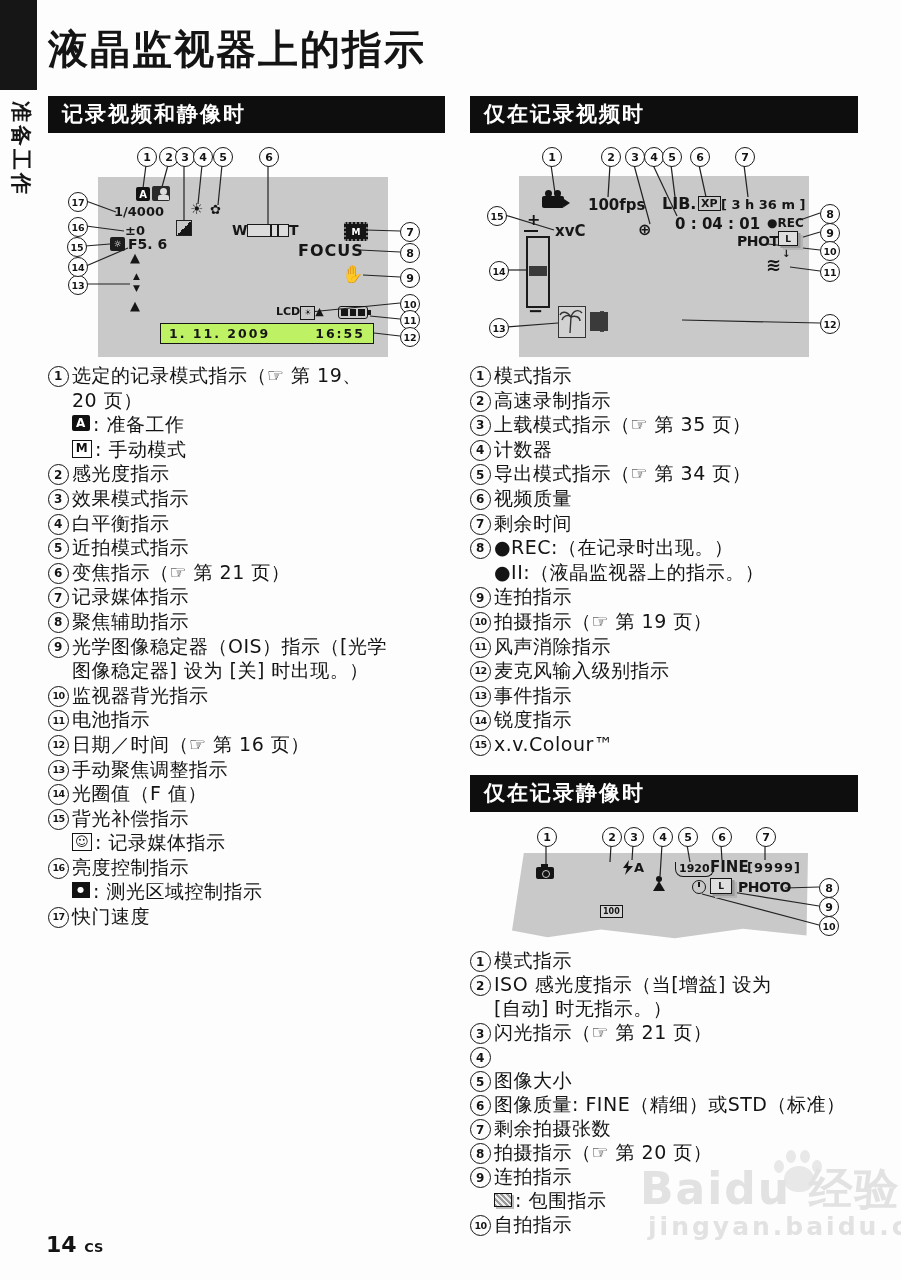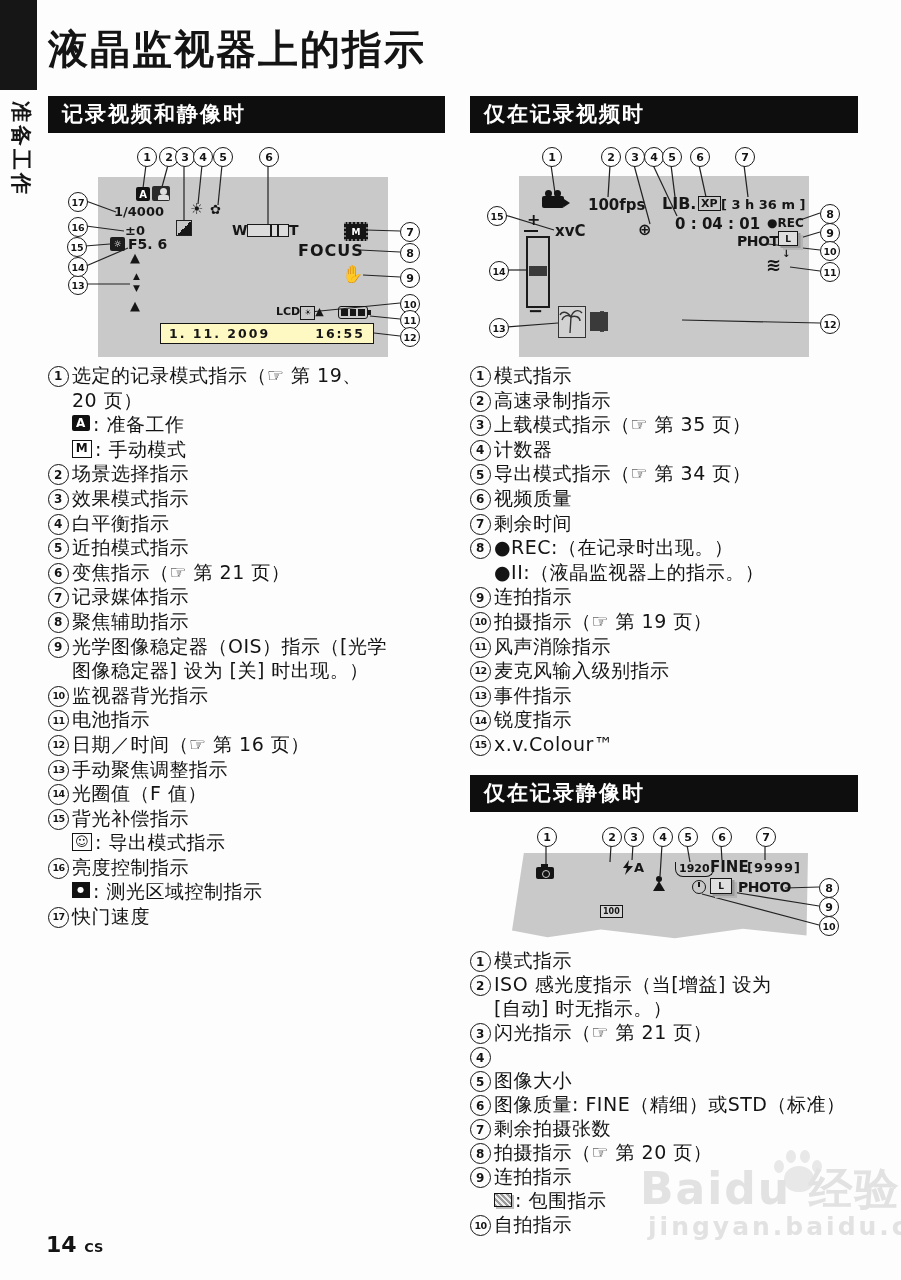--- a/index.html
+++ b/index.html
@@ -35,21 +35,21 @@
   .zoombar{position:absolute;width:40px;height:11px;border:1.5px solid #1a1a1a;background:#dcdcdc;z-index:2;}
   .zoombar i{position:absolute;top:0;bottom:0;width:1.5px;background:#1a1a1a;}
   .chip{position:absolute;width:20px;height:15px;background:#151515;color:#fff;font-size:9px;font-weight:700;
       display:flex;align-items:center;justify-content:center;border:2px dotted #7a7a7a;border-radius:2px;z-index:2;}
   .sunbox{display:inline-flex;width:13px;height:12px;border:1.5px solid #161616;background:#c9c9c9;
       align-items:center;justify-content:center;font-size:8px;}
   .batt{position:absolute;width:30px;height:13px;border:1.5px solid #161616;border-radius:3px;
       display:flex;gap:2px;padding:2px;box-sizing:border-box;z-index:2;}
   .batt i{flex:1;background:#161616;}
   .batt::after{content:"";position:absolute;right:-4px;top:3px;width:3px;height:5px;background:#161616;}
-  .datebar{position:absolute;border:1.5px solid #161616;background:#fef9c3;z-index:2;}
+  .datebar{position:absolute;border:1.5px solid #161616;background:#bef264;z-index:2;}
   .cam{position:absolute;z-index:2;}
   .cam .dotA,.cam .dotB{position:absolute;width:7px;height:7px;border-radius:50%;background:#141414;top:0;}
   .cam .dotA{left:3px;} .cam .dotB{left:12px;}
   .cam .bod{position:absolute;left:0;top:6px;width:22px;height:12px;background:#141414;border-radius:2px;}
   .cam .ln{position:absolute;left:22px;top:9px;width:0;height:0;border-top:4px solid transparent;
       border-bottom:4px solid transparent;border-left:6px solid #141414;}
   .vslide{position:absolute;width:20px;height:68px;border:2px solid #1a1a1a;z-index:2;}
   .vslide i{position:absolute;left:1px;right:1px;top:28px;height:10px;background:#3a3a3a;}
   .lstack{position:absolute;border:1.5px solid #161616;background:#dedede;color:#141414;
       font-size:9px;font-weight:700;display:flex;align-items:center;justify-content:center;
@@ -202,21 +202,21 @@
   <div class="li sub">
       <span class="ib a">A</span>
       <span>: 准备工作</span>
     </div>
   <div class="li sub">
       <span class="ib m">M</span>
       <span>: 手动模式</span>
     </div>
   <div class="li">
       <span class="cn">2</span>
-      <span>场景选择指示</span>
+      <span>感光度指示</span>
     </div>
   <div class="li">
       <span class="cn">3</span>
       <span>效果模式指示</span>
     </div>
   <div class="li">
       <span class="cn">4</span>
       <span>白平衡指示</span>
     </div>
   <div class="li">
@@ -261,21 +261,21 @@
   <div class="li">
       <span class="cn d2">14</span>
       <span>光圈值（F 值）</span>
     </div>
   <div class="li">
       <span class="cn d2">15</span>
       <span>背光补偿指示</span>
     </div>
   <div class="li sub">
       <span class="ib face">☺</span>
-      <span>: 导出模式指示</span>
+      <span>: 记录媒体指示</span>
     </div>
   <div class="li">
       <span class="cn d2">16</span>
       <span>亮度控制指示</span>
     </div>
   <div class="li sub">
       <span class="ib spot">●</span>
       <span>: 测光区域控制指示</span>
     </div>
   <div class="li">

